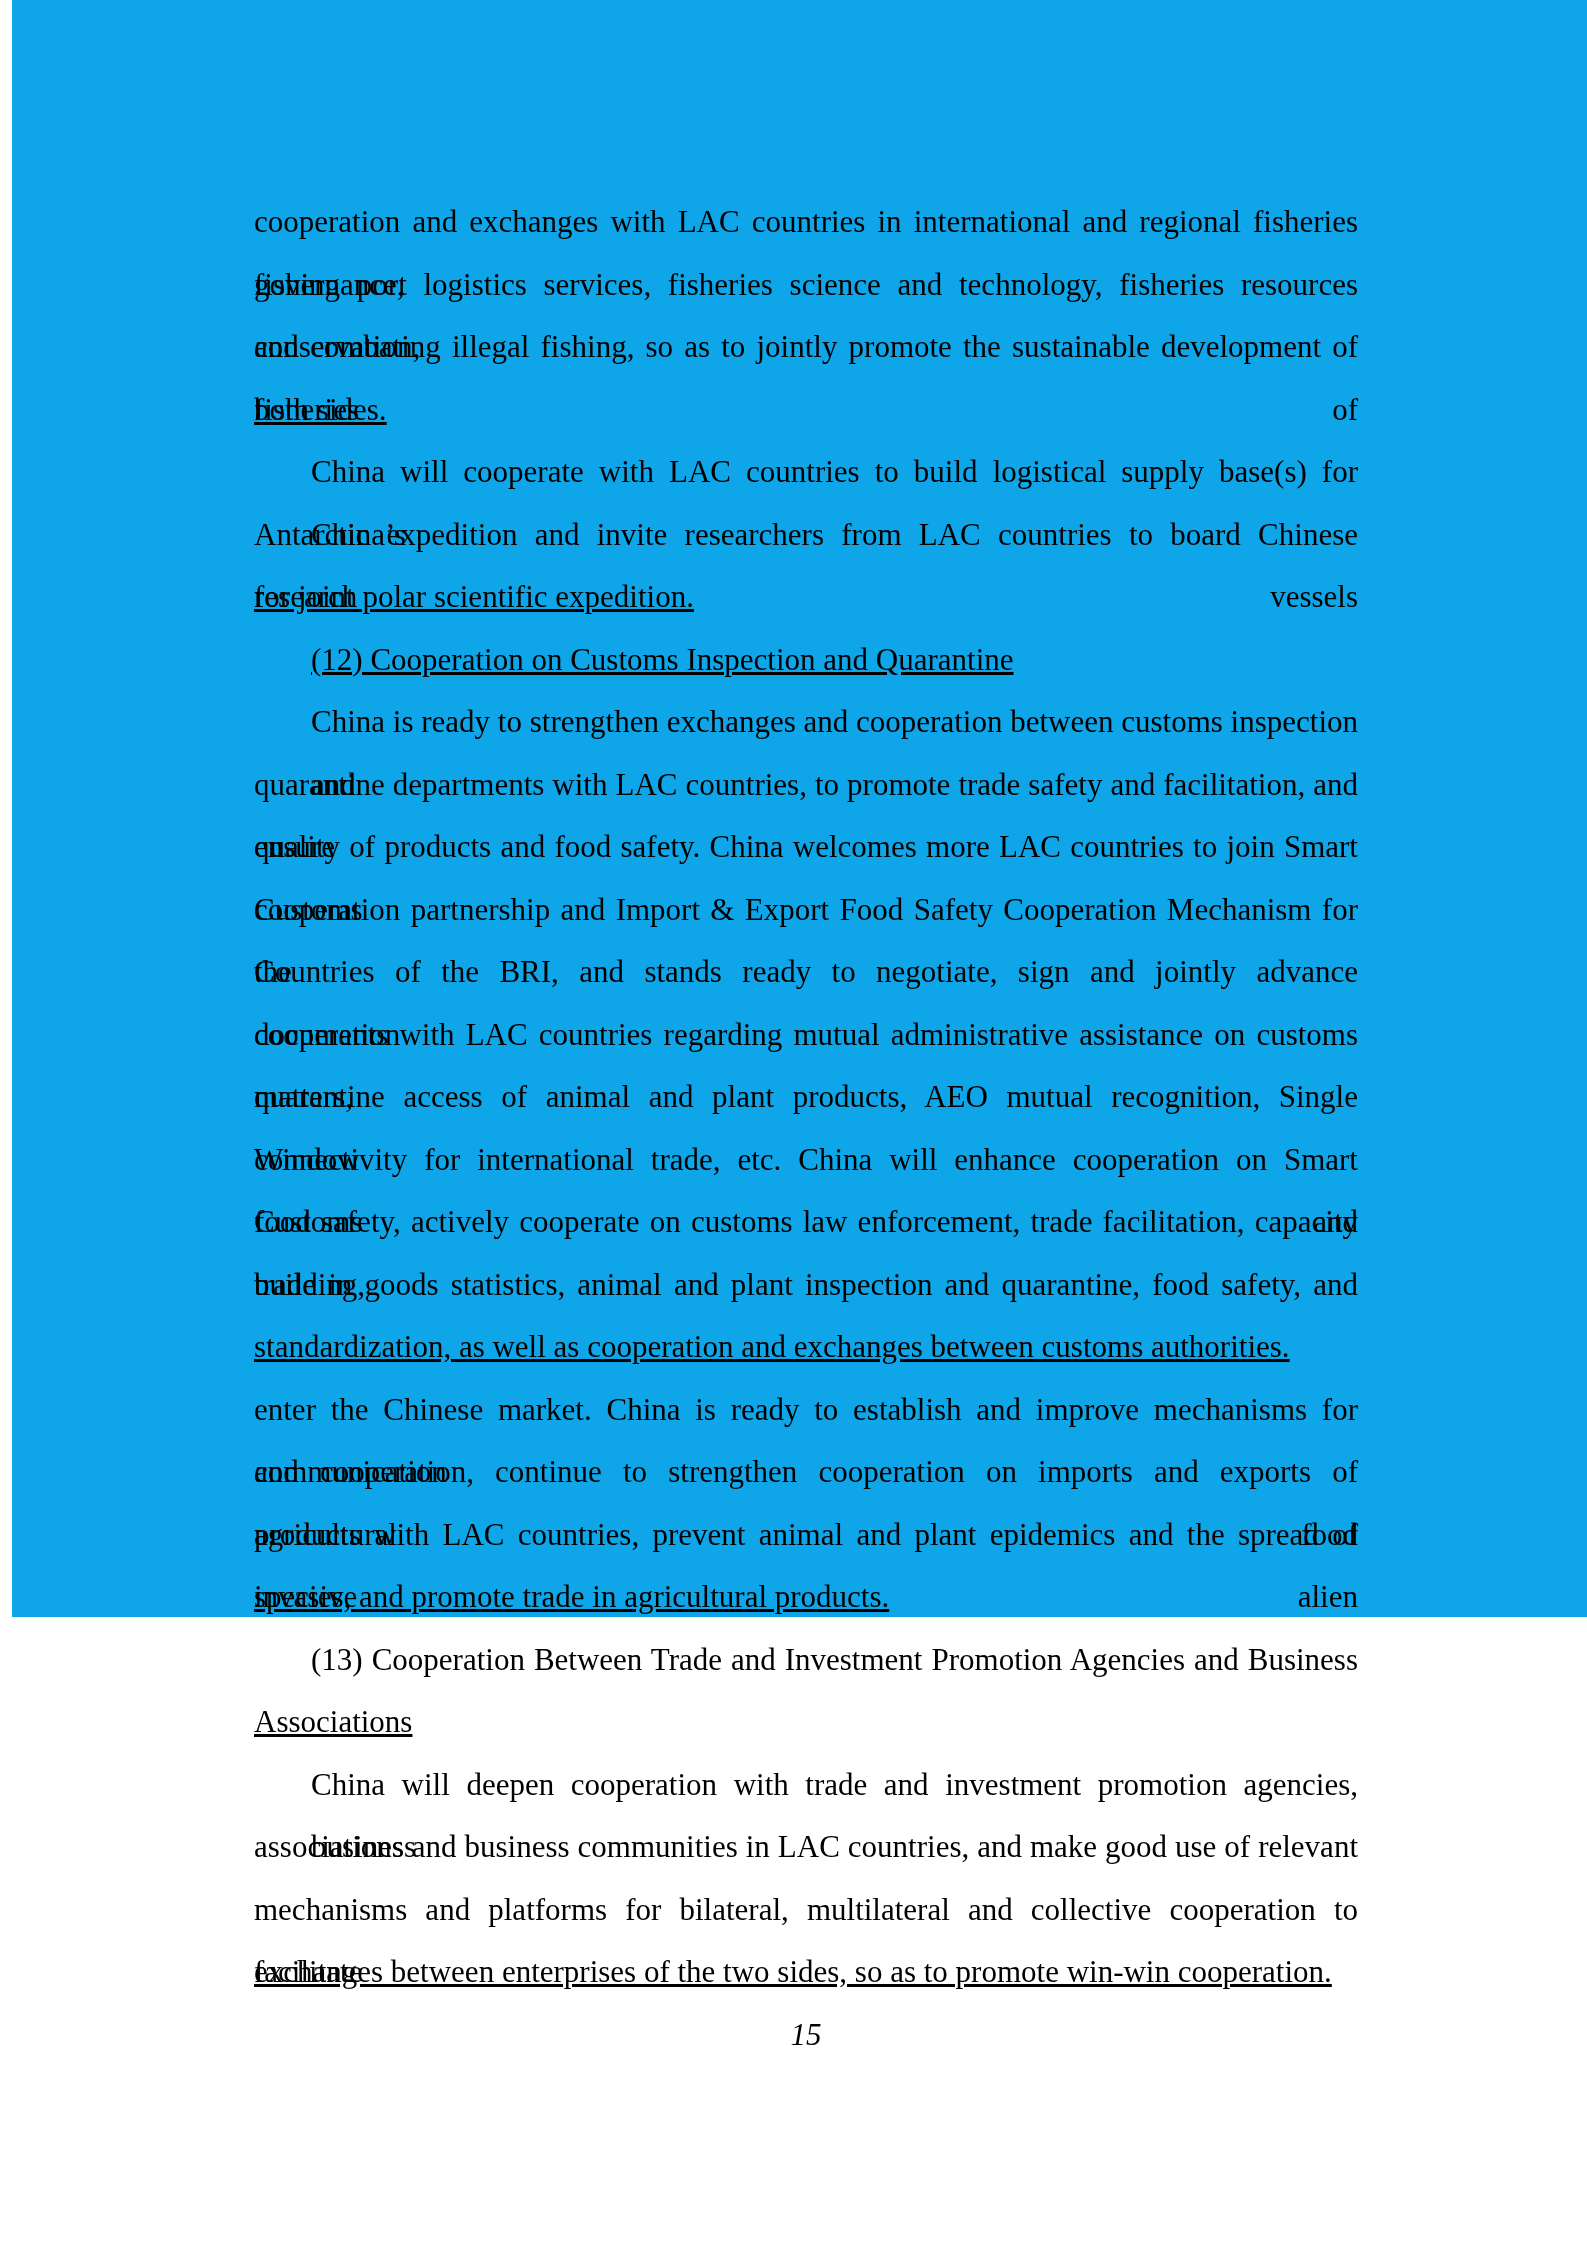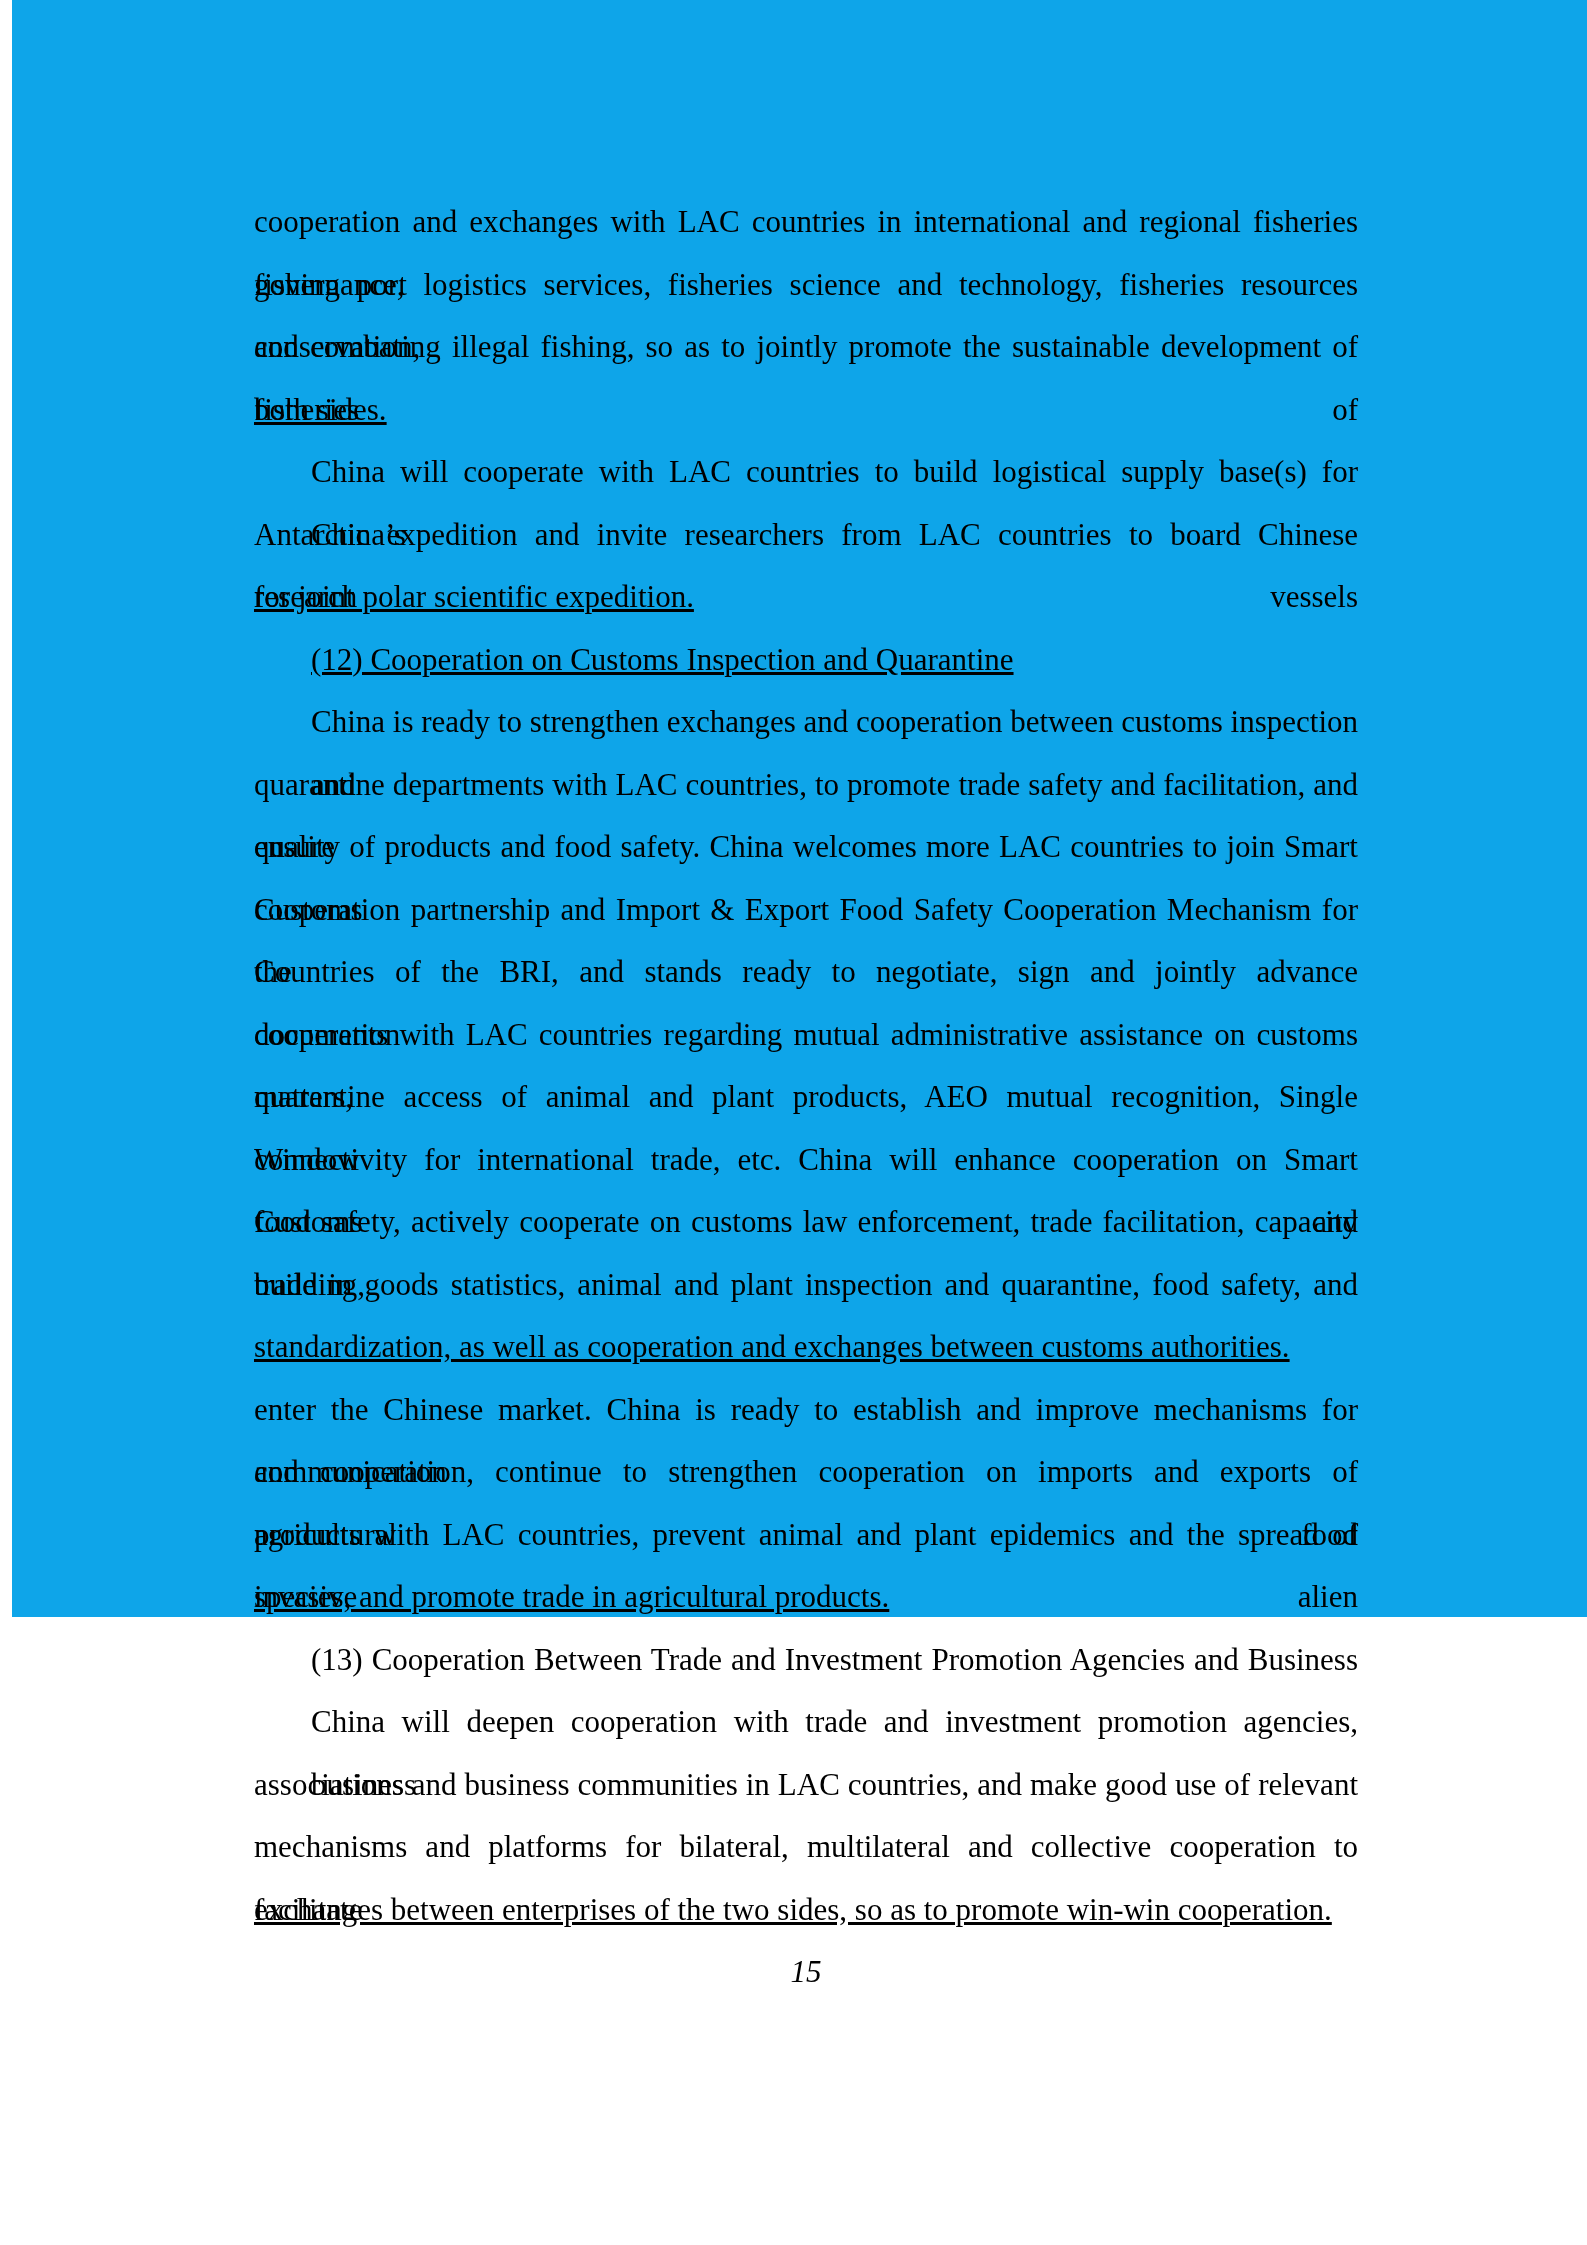--- a/index.html
+++ b/index.html
@@ -91,20 +91,21 @@
           <div class="line last">standardization, as well as cooperation and exchanges between customs authorities.</div>
         </div>
         <div class="paragraph">
           <div class="line full">enter the Chinese market. China is ready to establish and improve mechanisms for communication</div>
           <div class="line full">and cooperation, continue to strengthen cooperation on imports and exports of agricultural food</div>
           <div class="line full">products with LAC countries, prevent animal and plant epidemics and the spread of invasive alien</div>
           <div class="line last">species, and promote trade in agricultural products.</div>
         </div>
         <div class="paragraph">
           <div class="line full indent">(13) Cooperation Between Trade and Investment Promotion Agencies and Business</div>
+          <div class="line last">Associations</div>
         </div>
         <div class="paragraph">
           <div class="line full indent">China will deepen cooperation with trade and investment promotion agencies, business</div>
           <div class="line full">associations and business communities in LAC countries, and make good use of relevant</div>
           <div class="line full">mechanisms and platforms for bilateral, multilateral and collective cooperation to facilitate</div>
           <div class="line last">exchanges between enterprises of the two sides, so as to promote win-win cooperation.</div>
         </div>
       </div>
     <div class="page-number-line">15</div>
   </div>

